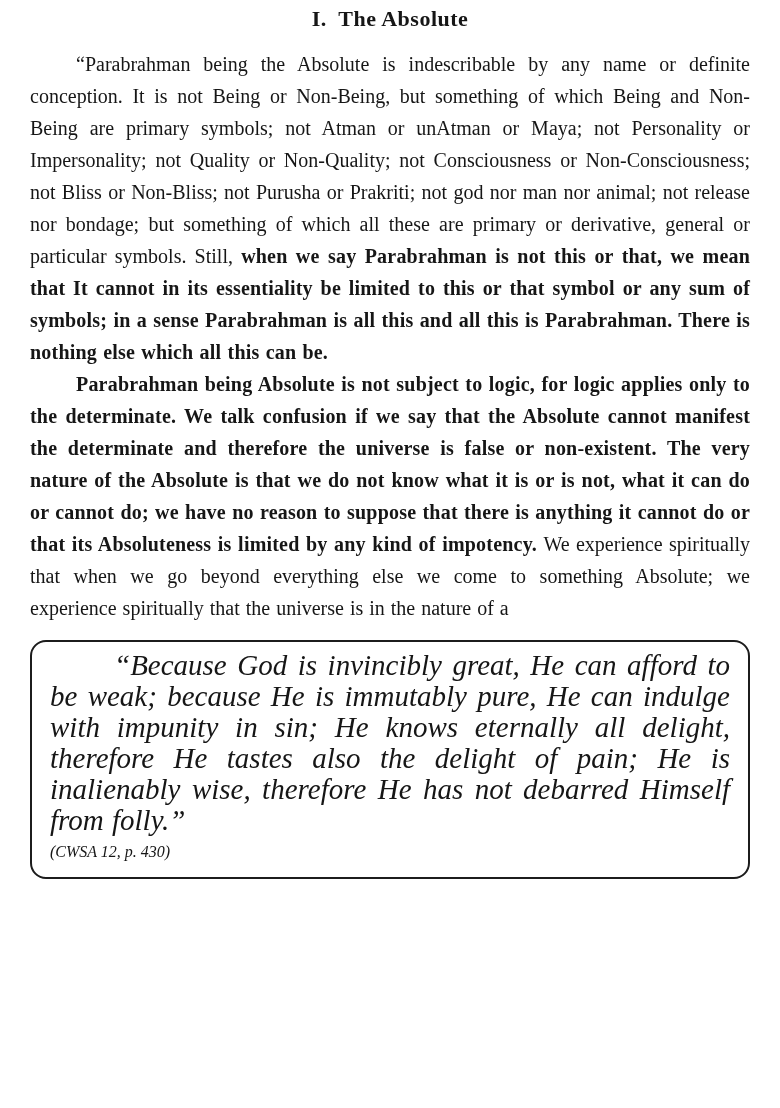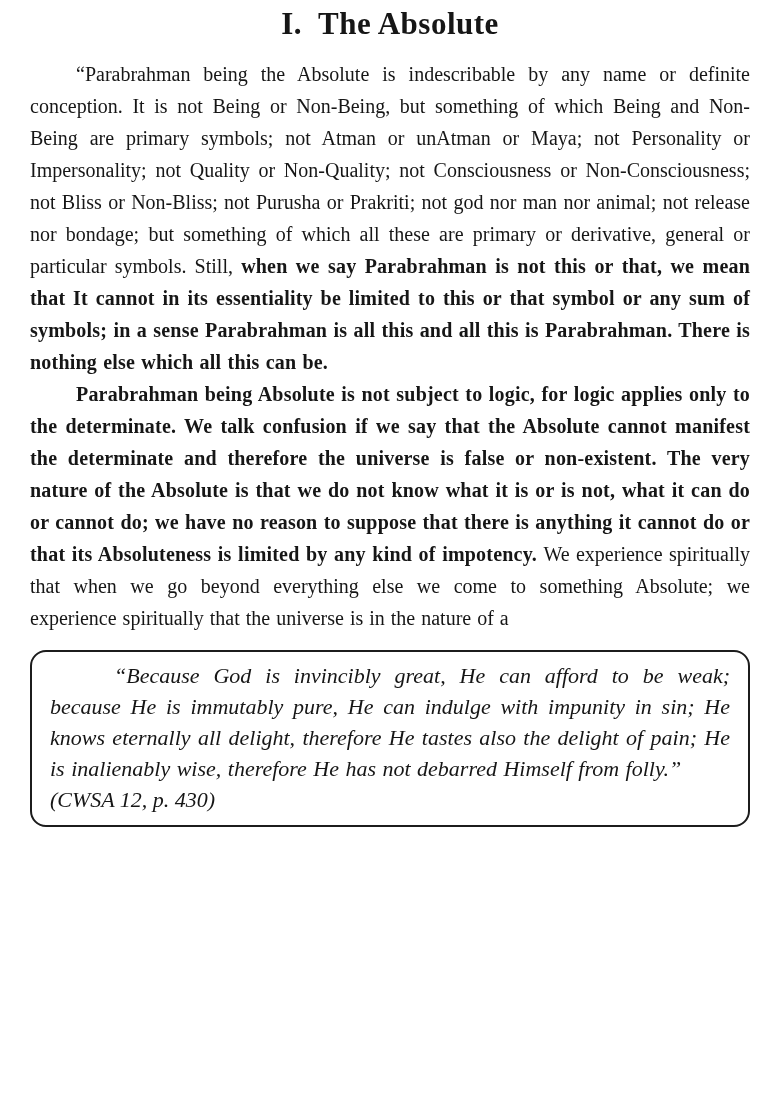--- a/index.html
+++ b/index.html
@@ -15,21 +15,21 @@
     font-family: "Liberation Serif", serif;
   }
   .page {
     box-sizing: border-box;
     width: 780px;
     height: 1108px;
     padding: 4px 30px 0 30px;
   }
   .chapter-title {
     text-align: center;
-    font-size: 31px;
+    font-size: 22px;
     font-weight: bold;
     letter-spacing: 0.5px;
     margin: 2px 0 16px 0;
   }
   .body-para {
     font-size: 20px;
     line-height: 32px;
     text-align: justify;
     margin: 0;
     text-indent: 46px;
@@ -40,30 +40,30 @@
     letter-spacing: 0.2px;
   }
   .quote-box {
     margin-top: 16px;
     border: 2px solid #1c1c1c;
     border-radius: 16px;
     padding: 8px 18px 10px 18px;
   }
   .quote-text {
     font-style: italic;
-    font-size: 22px;
+    font-size: 29px;
     line-height: 31px;
     text-align: justify;
     text-indent: 64px;
     margin: 0;
     word-spacing: 1px;
   }
   .quote-citation {
     font-style: italic;
-    font-size: 22px;
+    font-size: 16px;
     line-height: 31px;
     margin: 0;
   }
 </style>
 </head>
 <body>
 
 <div class="page">
 
   <h1 class="chapter-title">I. The Absolute</h1>

